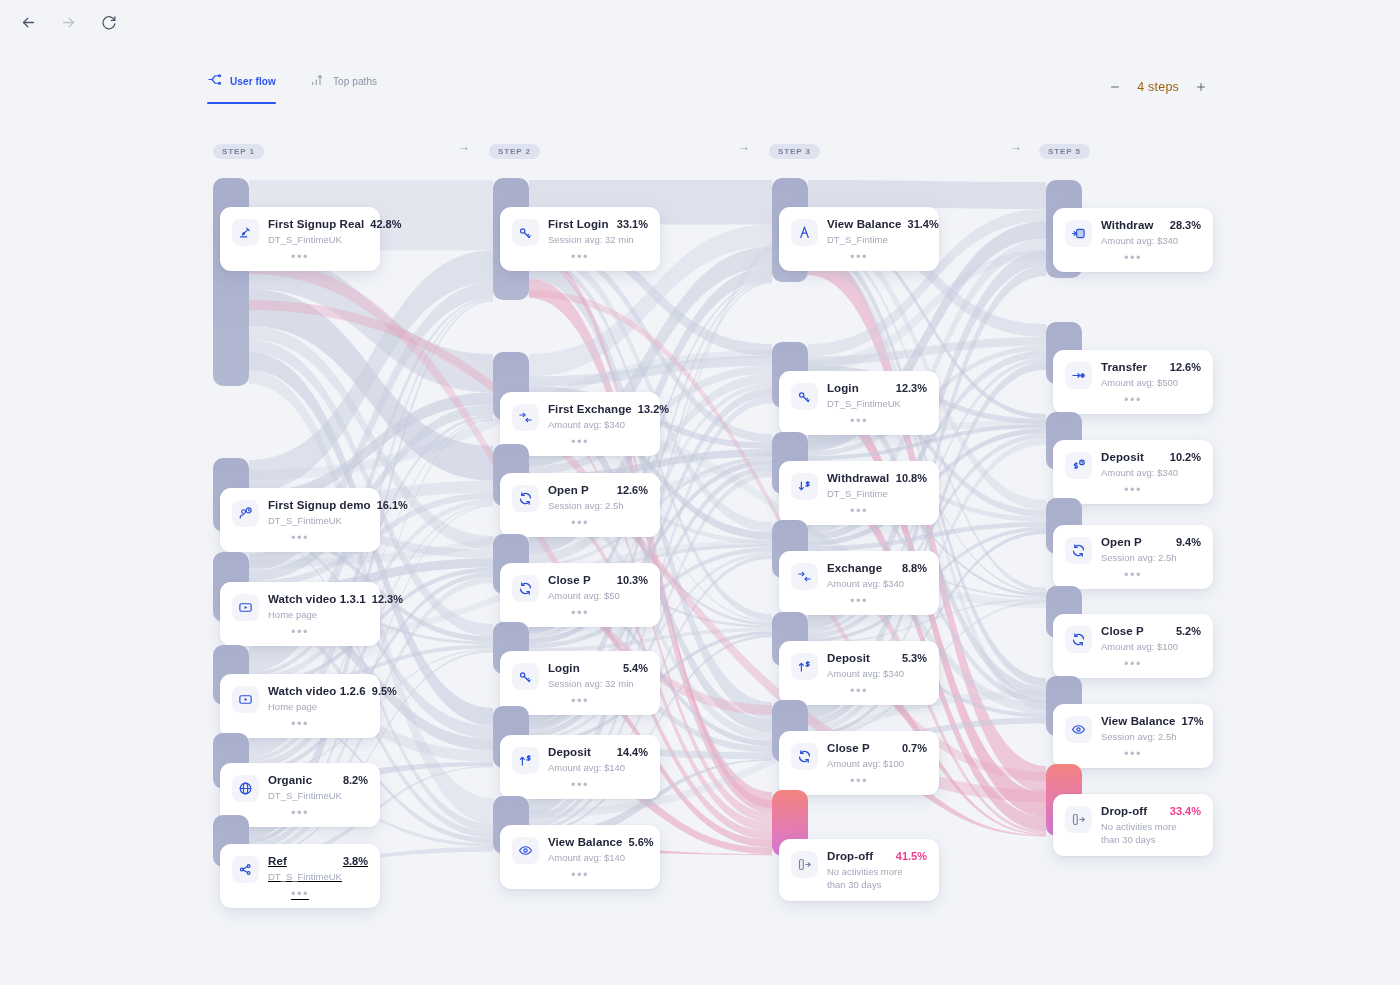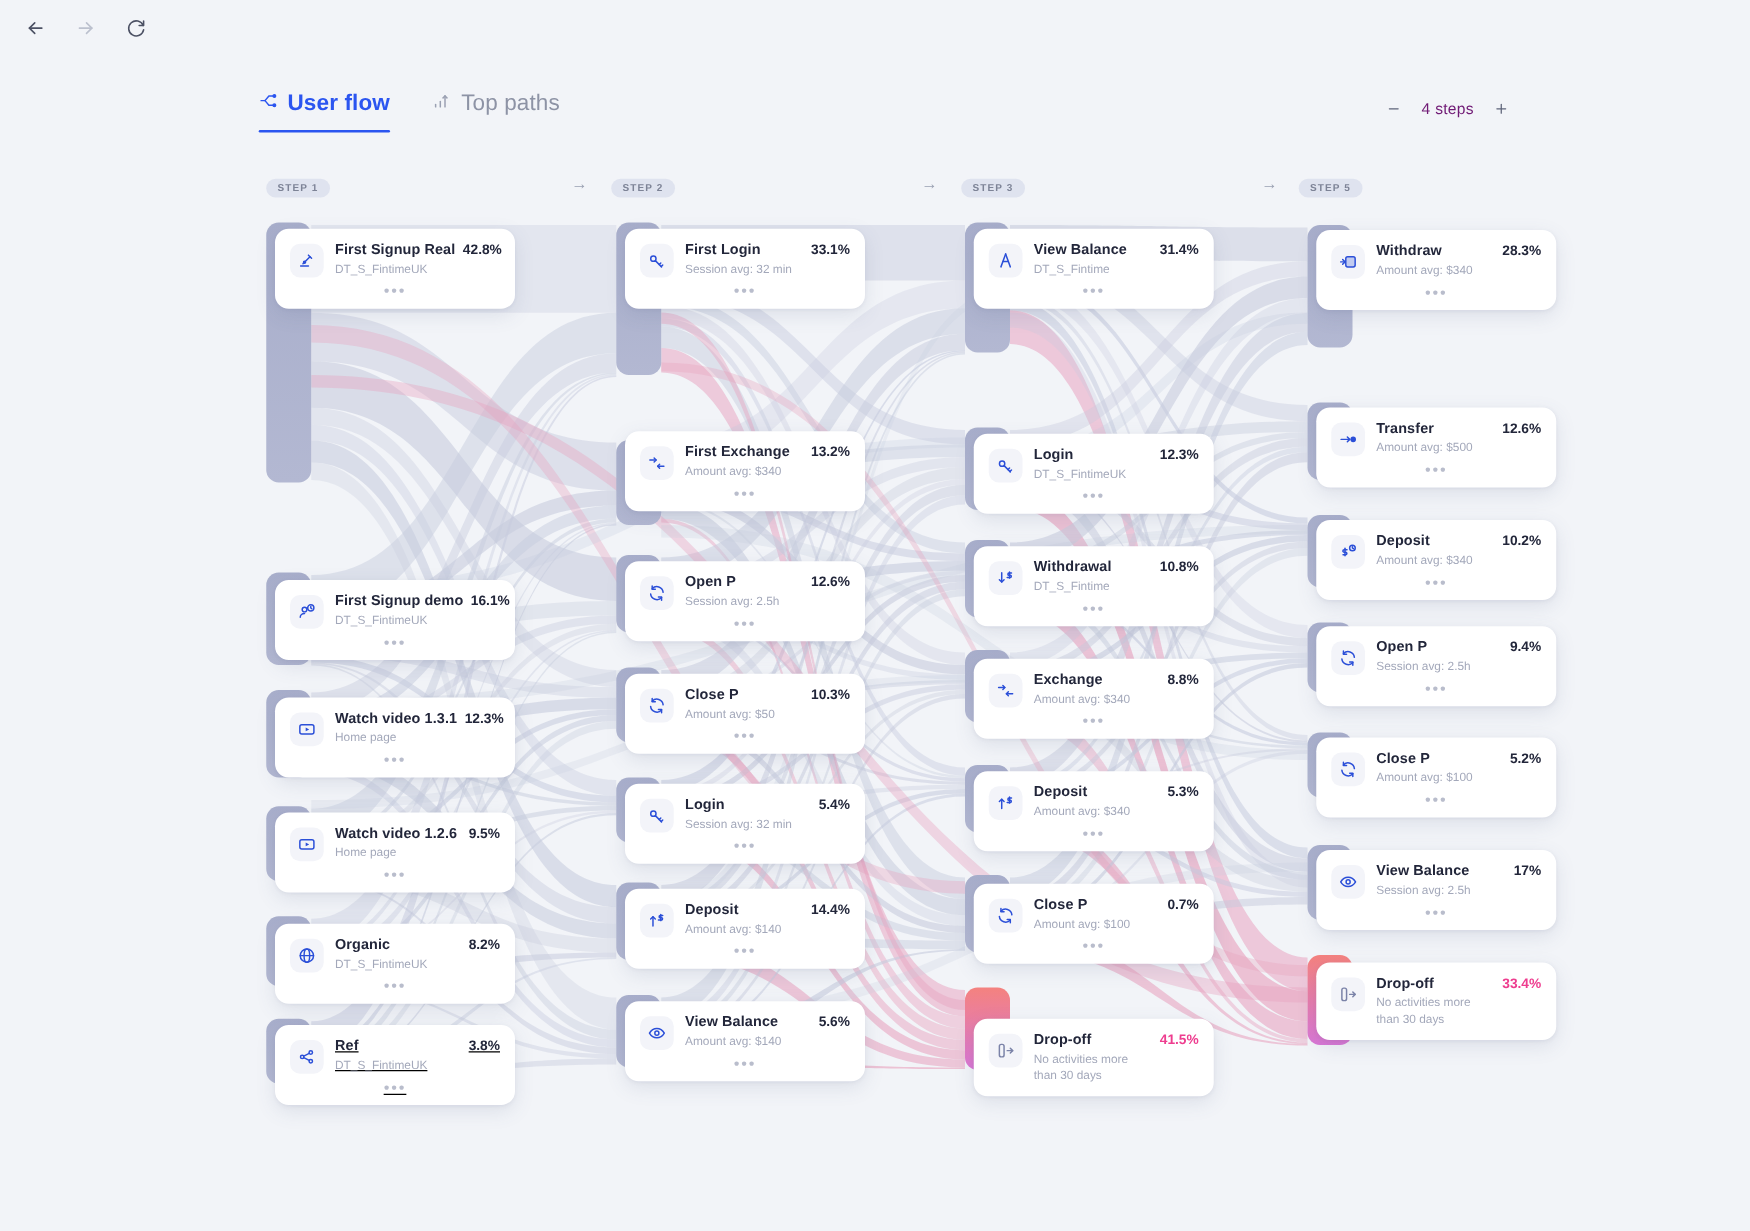--- a/index.html
+++ b/index.html
@@ -12,28 +12,28 @@
   #app { position: relative; width: 1400px; height: 985px; }
 
   
   .nav-bar { position: absolute; left: 14px; top: 8px; display: flex; align-items: center; gap: 12px; }
   .nav-btn { width: 28px; height: 28px; display: flex; align-items: center; justify-content: center; border-radius: 6px; cursor: pointer; }
   .nav-btn svg { display: block; }
 
   
   .tabs { position: absolute; left: 207px; top: 72px; display: flex; gap: 34px; }
   .tab { display: flex; align-items: center; gap: 8px; padding-bottom: 13px; cursor: pointer; position: relative; }
-  .tab-label { font-size: 18px; letter-spacing: .1px; color: #8d93a5; }
+  .tab-label { font-size: 10px; letter-spacing: .1px; color: #8d93a5; }
   .tab.active .tab-label { color: #2b55f0; font-weight: 600; }
   .tab.active::after { content:""; position:absolute; left:0; right:0; bottom:0; height:2px; background:#2b55f0; border-radius:2px; }
 
   
   .steps-ctl { position: absolute; right: 190px; top: 78px; display: flex; align-items: center; gap: 13px; }
   .steps-ctl .ctl-btn { width: 18px; height: 18px; display:flex; align-items:center; justify-content:center; cursor:pointer; color:#5d6379; }
-  .steps-ctl .steps-label { font-size: 12.5px; color: #701a75; letter-spacing:.2px; }
+  .steps-ctl .steps-label { font-size: 12.5px; color: #a16207; letter-spacing:.2px; }
 
   
   .step-head { position: absolute; top: 140px; height: 14px; }
   .step-chip {
     display:inline-block; background:#dfe3ef; color:#7d8396;
     font-size: 8px; font-weight: 700; letter-spacing: .9px;
     padding: 3px 9px 3px 9px; border-radius: 9px;
   }
   .step-arrow { position:absolute; top:140px; color:#9aa0b2; font-size: 13px; line-height: 14px; }
 
@@ -44,24 +44,25 @@
   .node-bar {
     position:absolute; width: 36px; border-radius: 10px;
     background: linear-gradient(180deg,#a8aecb 0%, #b3b8d2 100%);
   }
   .node-bar.drop {
     background: linear-gradient(180deg,#f4827f 0%, #d977d6 100%);
   }
 
   
   .card {
-    position: absolute; width: 192px; background:#fff; border-radius: 11px;
+    position: absolute; width: 160px; background:#fff; border-radius: 11px;
     box-shadow: 0 5px 16px rgba(80,90,130,.13), 0 1px 3px rgba(80,90,130,.07);
     padding: 11px 12px 0 12px;
     cursor: pointer;
+    margin-top: 24px;
   }
   .card-row { display:flex; align-items:flex-start; gap: 9px; }
   .card-icon {
     flex: 0 0 auto; width: 27px; height: 27px; border-radius: 8px;
     background:#f3f4f9; display:flex; align-items:center; justify-content:center;
     margin-top: 1px;
   }
   .card-text { flex:1 1 auto; min-width:0; }
   .card-titlerow { display:flex; align-items:baseline; justify-content:space-between; gap:6px; }
   .card-title { font-size: 11.5px; font-weight: 700; color:#22263a; letter-spacing:.1px; white-space:nowrap; }
@@ -454,21 +455,21 @@
               <span class="card-pct">33.1%</span>
             </div>
             <div class="card-sub">
               <div>Session avg: 32 min</div>
             </div>
           </div>
         </div>
         <div class="card-dots">•••</div>
       </div>
       <div class="node-bar" style="left: 493px; top: 352px; height: 68px;"></div>
-      <div class="card" style="left: 500px; top: 345px;">
+      <div class="card" style="left: 500px; top: 368px;">
         <div class="card-row">
           <div class="card-icon">
             <svg width="15" height="15" viewBox="0 0 24 24" fill="none" stroke="#2b4fd8" stroke-width="1.9" stroke-linecap="round" stroke-linejoin="round">
               <path d="M3 8h8"></path>
               <path d="M8.5 5.5L11 8l-2.5 2.5"></path>
               <path d="M21 16h-8"></path>
               <path d="M15.5 13.5L13 16l2.5 2.5"></path>
             </svg>
           </div>
           <div class="card-text">

